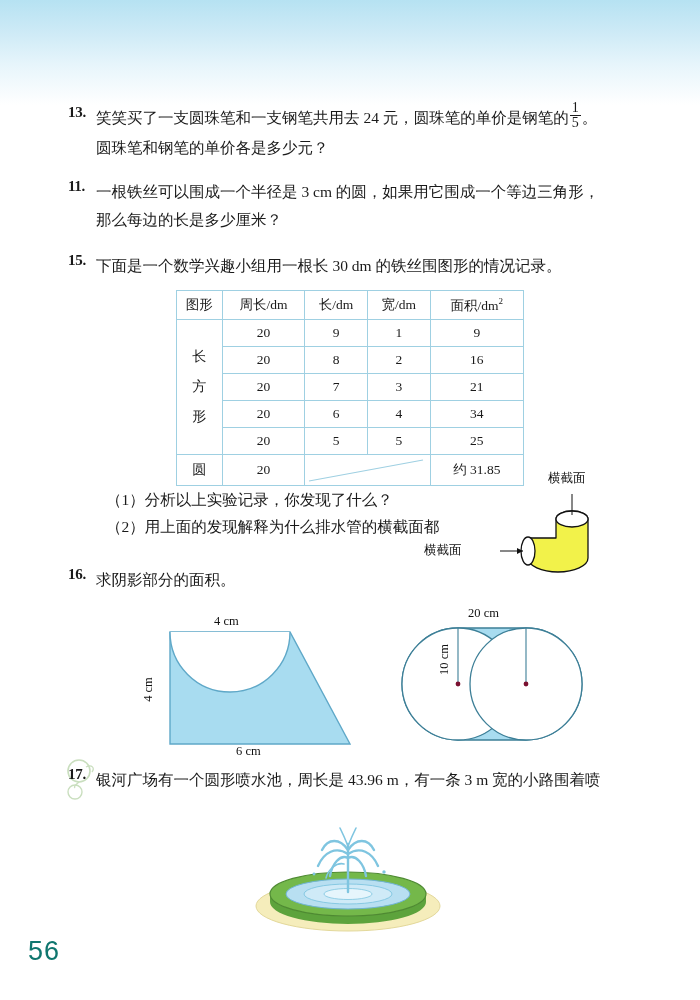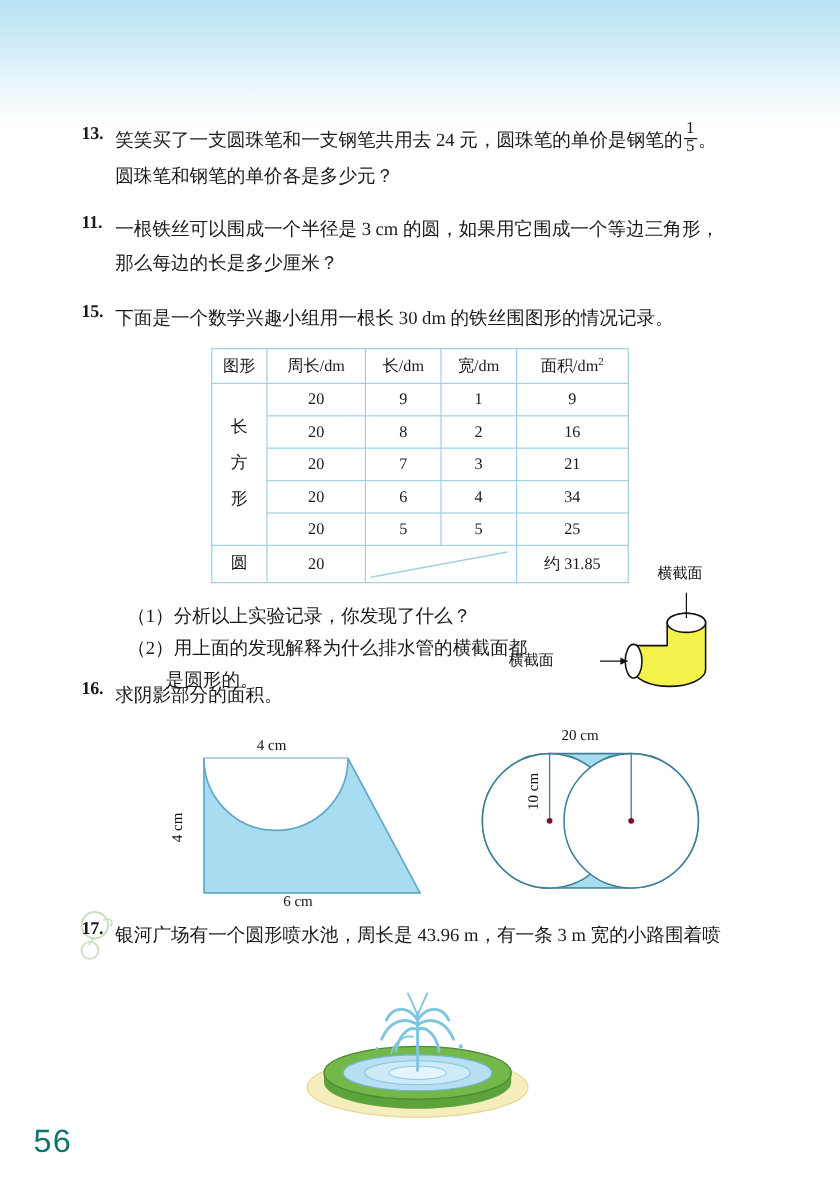--- a/index.html
+++ b/index.html
@@ -115,21 +115,20 @@
 
   .slash-cell {
     position: relative;
     padding: 0;
   }
   .slash-cell svg { display: block; }
 
   
   .subq {
     margin-left: 38px;
-    margin-top: 14px;
     font-size: 15.5px;
     line-height: 27px;
   }
   .subq .row { display: block; white-space: nowrap; }
   .subq .indent { padding-left: 32px; display: block; }
 
   
   .pipe-fig {
     position: absolute;
     left: 470px;
@@ -285,21 +284,20 @@
               </td>
               <td>约 31.85</td>
             </tr>
           </tbody>
         </table>
       </div>
 
       <div class="subq">
         <span class="row"><span>（1）</span><span>分析以上实验记录，你发现了什么？</span></span>
         <span class="row"><span>（2）</span><span>用上面的发现解释为什么排水管的横截面都</span></span>
-        <span class="indent">是圆形的。</span>
       </div>
     </div>
   </div>
 
   <div class="pipe-fig">
     <svg width="180" height="110" viewBox="0 0 180 110">
 
       <path d="M 58 56 L 86 56 L 86 37 A 16 8 0 0 1 118 37 L 118 76 A 30 14 0 0 1 58 76 Z" fill="#f2f24a" stroke="#111111" stroke-width="1.3" stroke-linejoin="round"></path>
 
       <ellipse cx="102" cy="37" rx="16" ry="8" fill="#ffffff" stroke="#111111" stroke-width="1.3"></ellipse>

